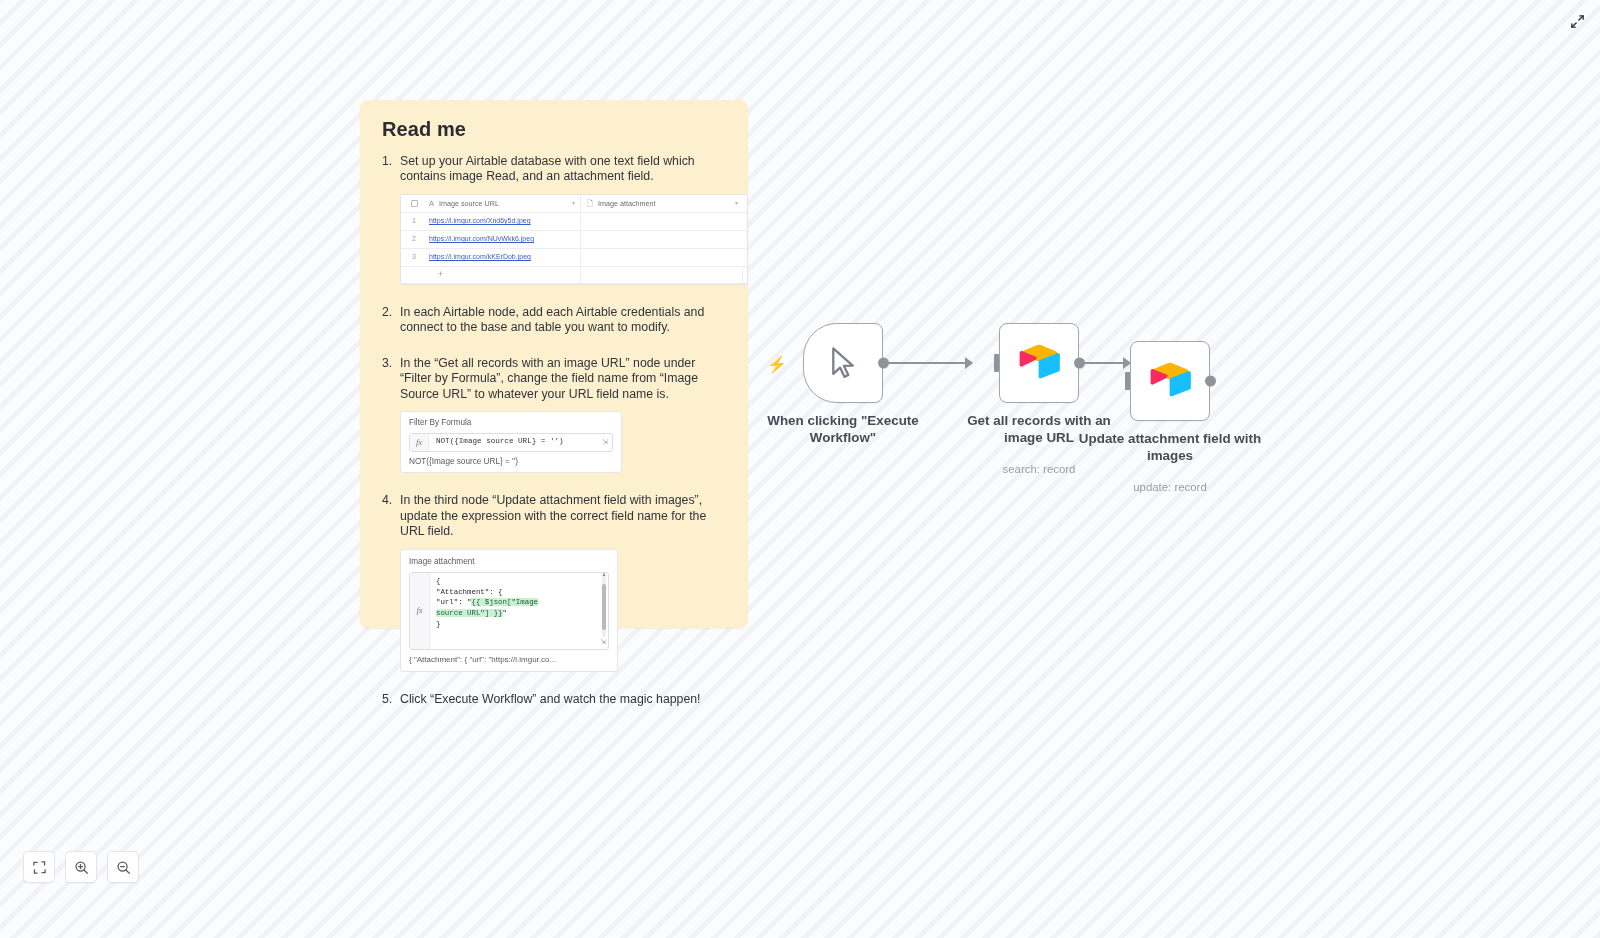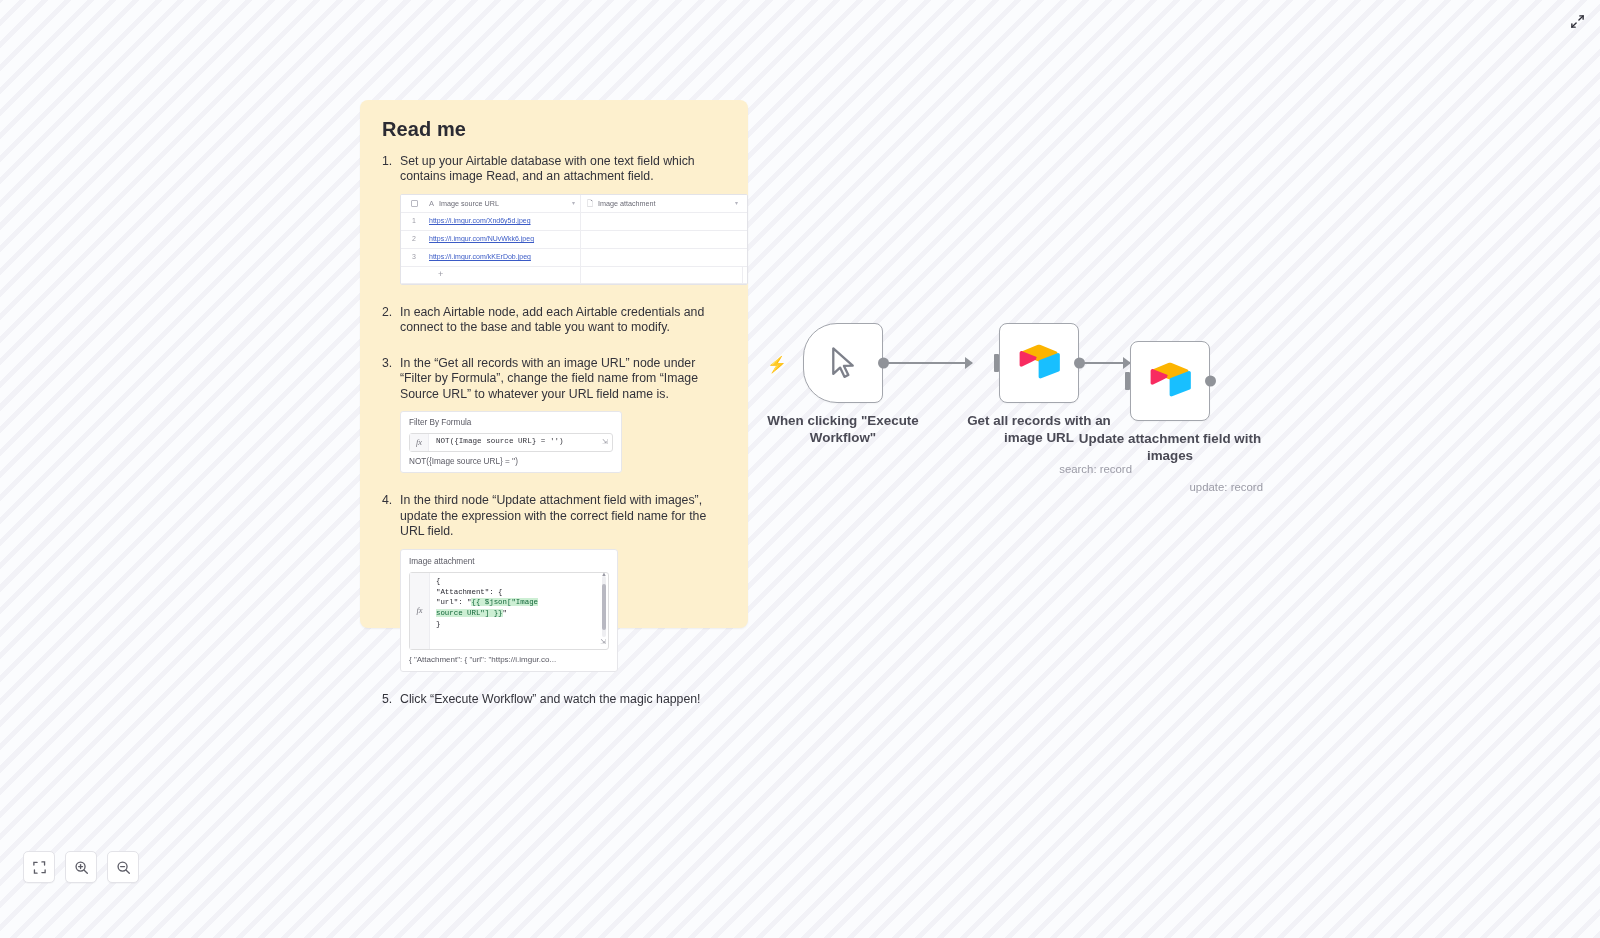--- a/index.html
+++ b/index.html
@@ -208,21 +208,21 @@
     font-size: 13.4px;
     font-weight: 700;
     color: #4a4a55;
     line-height: 1.24;
   }
   .node-sub {
     position: absolute;
     top: 140px; left: 50%;
     transform: translateX(-50%);
     width: 186px;
-    text-align: right;
+    text-align: center;
     font-size: 11.4px;
     color: #9b9ba6;
   }
   .bolt {
     position: absolute;
     left: -36px; top: 34px;
     color: #ff6d5a; font-size: 16px; font-weight: 700;
     line-height: 1;
   }
   .endpoint {

